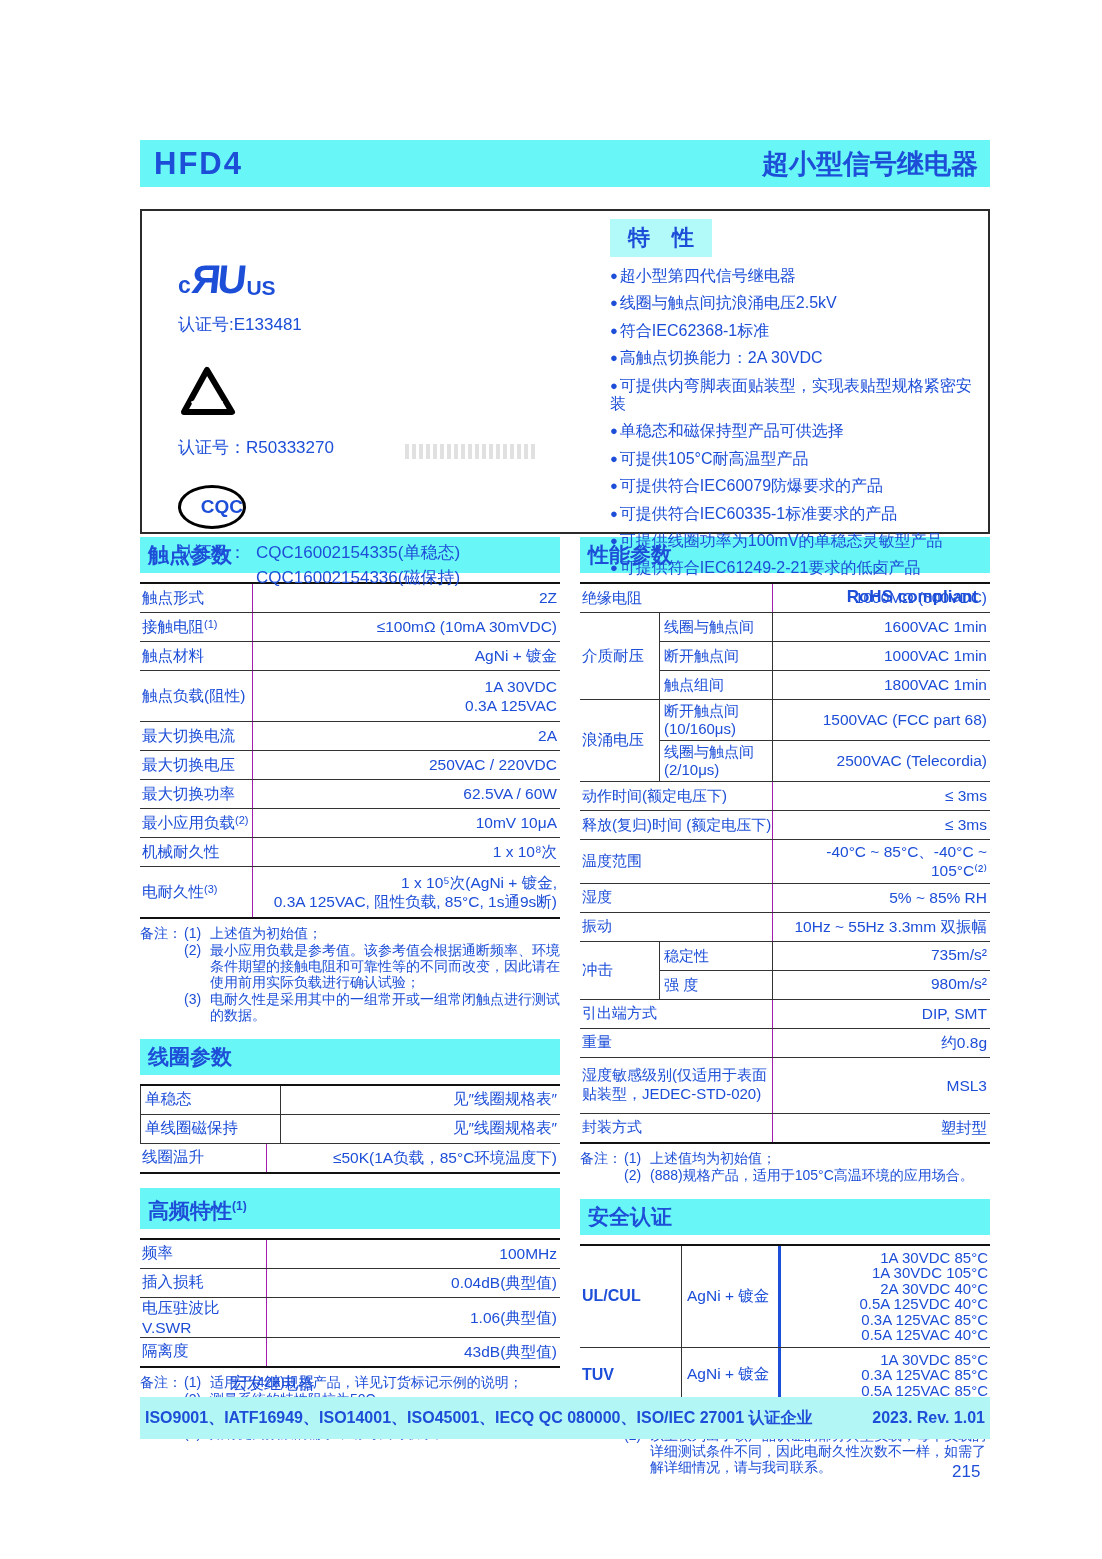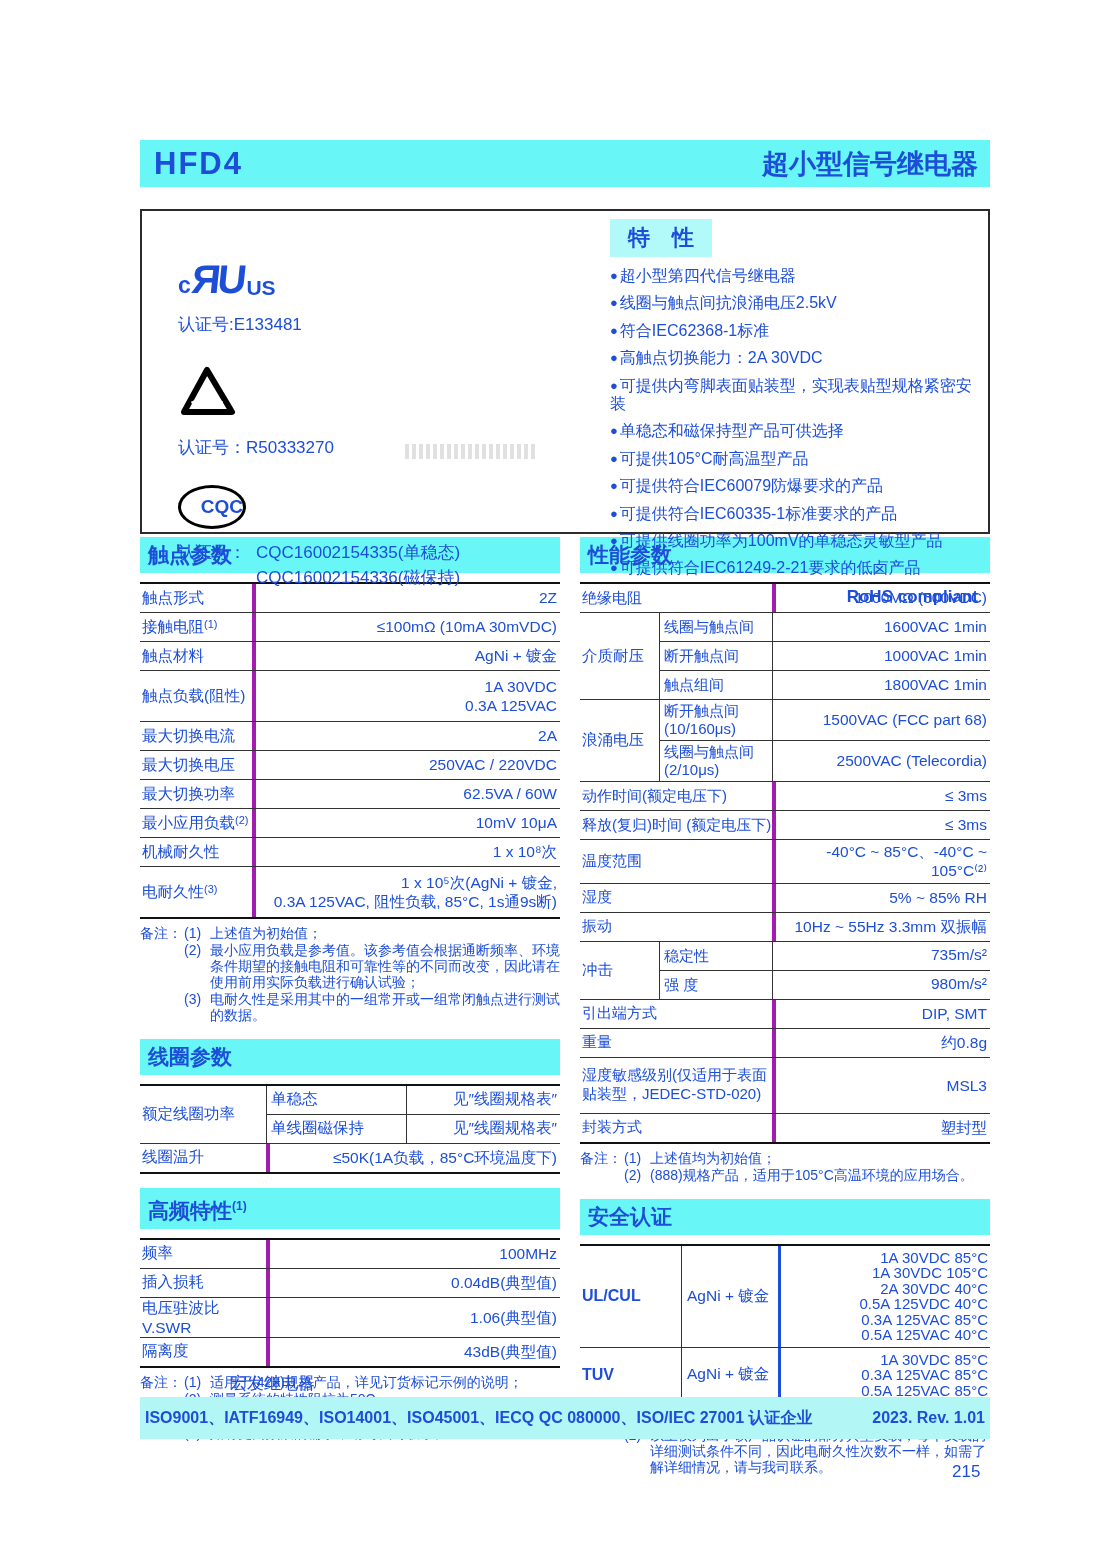--- a/index.html
+++ b/index.html
@@ -44,21 +44,21 @@
   .sechdr{background:#68f6f6;font-size:21px;font-weight:bold;padding:5px 8px;line-height:26px;}
   .sechdr sup{font-size:12px;font-weight:bold;}
   .mt{margin-top:14px;}
 
   
   .tbl{border-top:2px solid #111;border-bottom:2px solid #111;margin-top:9px;font-size:15.5px;}
   .trow{display:flex;border-bottom:1px solid #333;min-height:28px;align-items:stretch;}
   .tbl .trow:last-child{border-bottom:none;}
   .lbl{display:flex;align-items:center;padding-left:2px;box-sizing:border-box;white-space:pre-line;}
   .lbl sup{font-size:11px;margin-top:-6px;}
-  .val{flex:1;border-left:4px solid #a21caf;display:flex;align-items:center;justify-content:flex-end;
+  .val{flex:1;border-left:1px solid #a21caf;display:flex;align-items:center;justify-content:flex-end;
        text-align:right;padding:2px 3px 2px 2px;white-space:pre-line;line-height:1.25;}
   .dbl{min-height:50px;}
   .msl{min-height:55px;}
 
   .contact .lbl{width:112px;}
   .coil .lbl{width:126px;}
   .hf .lbl{width:126px;}
 
   
   .grow{display:flex;border-bottom:1px solid #333;align-items:stretch;}
@@ -227,21 +227,20 @@
             <div class="noteitem">
                 <span class="n">(3)</span>
                 <span class="t">电耐久性是采用其中的一组常开或一组常闭触点进行测试的数据。</span>
               </div>
           </div>
         </div>
 
         <div class="sechdr mt">线圈参数</div>
         <div class="tbl coil">
           <div class="grow">
-            <div class="glbl">额定线圈功率</div>
             <div class="gsubs">
               <div class="gsub">
                 <div class="gk">单稳态</div>
                 <div class="gv">见″线圈规格表″</div>
               </div>
               <div class="gsub">
                 <div class="gk">单线圈磁保持</div>
                 <div class="gv">见″线圈规格表″</div>
               </div>
             </div>

